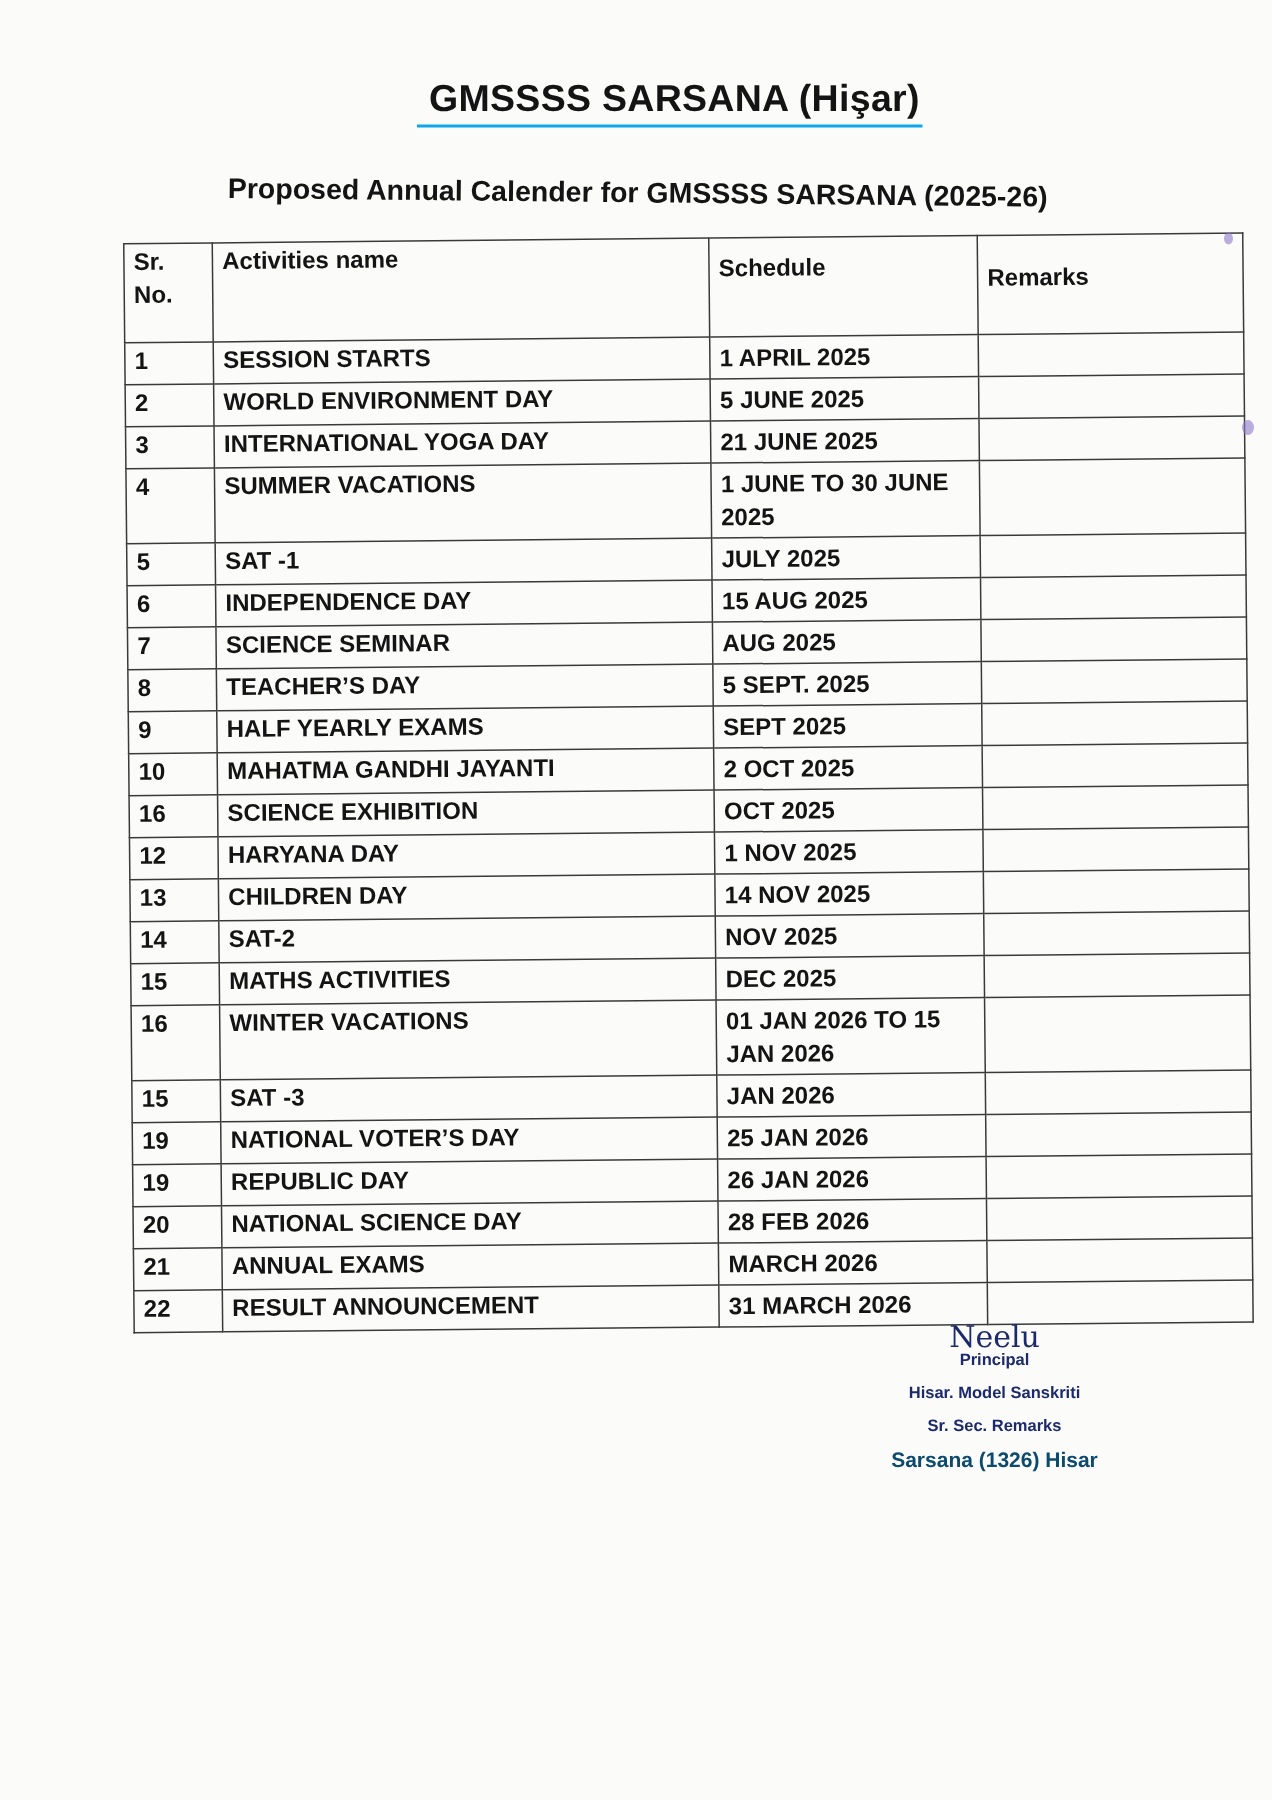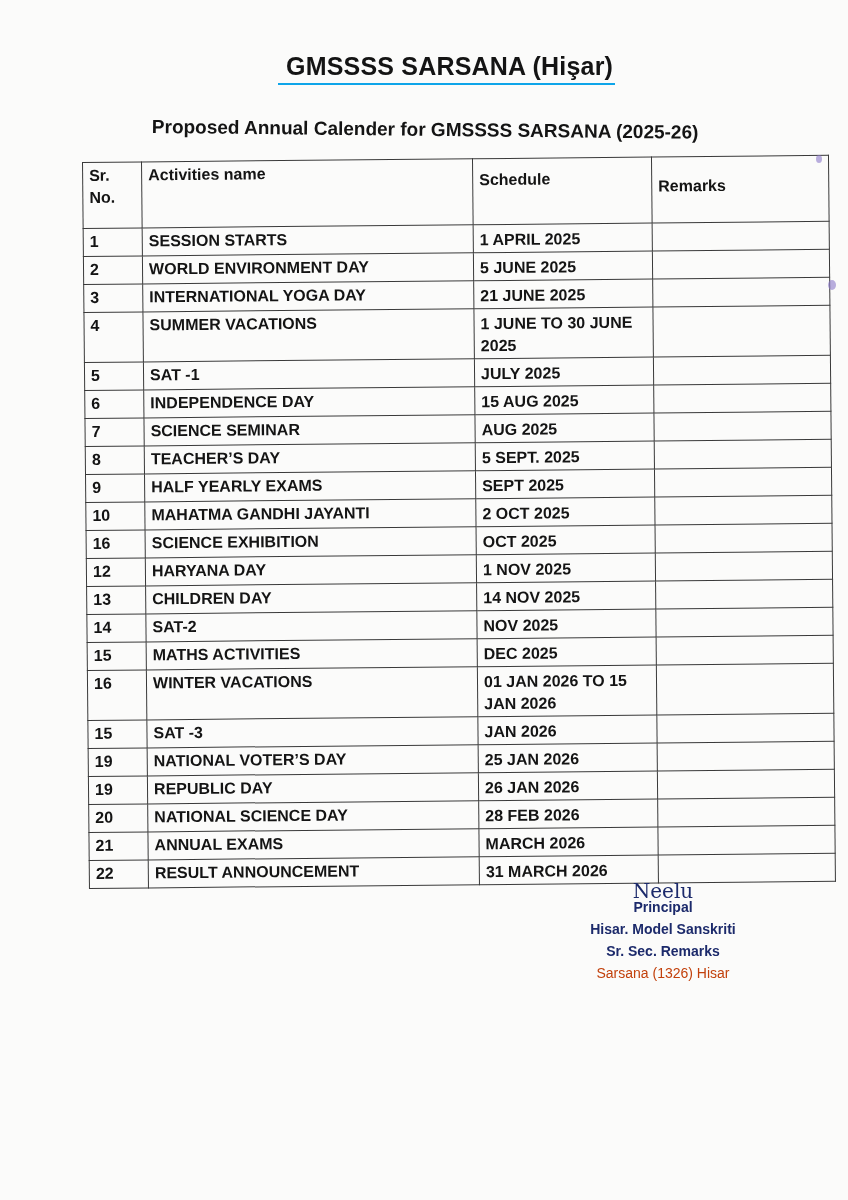--- a/index.html
+++ b/index.html
@@ -31,22 +31,22 @@
     .c-sr { width: 46px; }
     .c-act { width: 318px; }
     .c-sch { width: 166px; }
     .c-rem { }
     .sched { padding-top: 4px !important; }
     .signature {
       position: absolute; left: 578px; top: 880px; width: 170px; text-align: center;
       color: #1c2a6b; font-weight: bold; line-height: 22px;
     }
     .sig-scrawl { font-family: "DejaVu Serif", serif; font-weight: normal; font-size: 20px; color: #1c2a6b; margin-bottom: -6px; }
-    .sig-line { font-size: 14px; }
-    .sig-line.small { font-weight: normal; font-size: 14px; color: #c2410c; }
+    .sig-line { font-size: 11px; }
+    .sig-line.small { font-weight: bold; font-size: 14px; color: #0c4a6e; }
     .ink-spot { position: absolute; border-radius: 50%; background: #8c7ac9; opacity: 0.6; }
   </style>
 </head>
 <body>
 
 <div class="title">GMSSSS SARSANA (Hişar)</div>
 <div class="subtitle">Proposed Annual Calender for GMSSSS SARSANA (2025-26)</div>
 
 <table class="cal">
   <thead>

